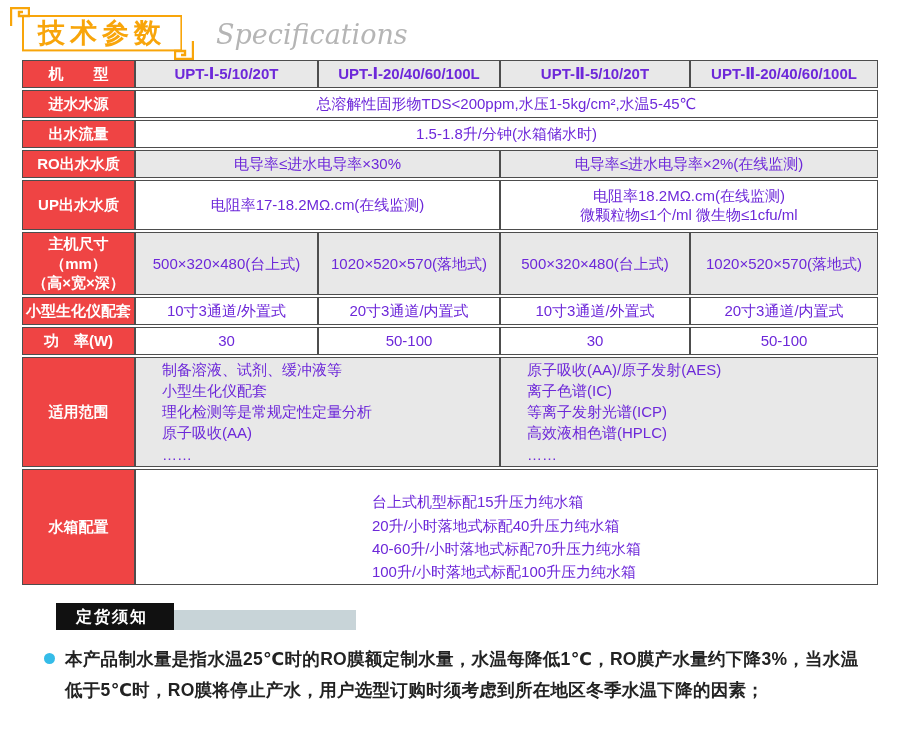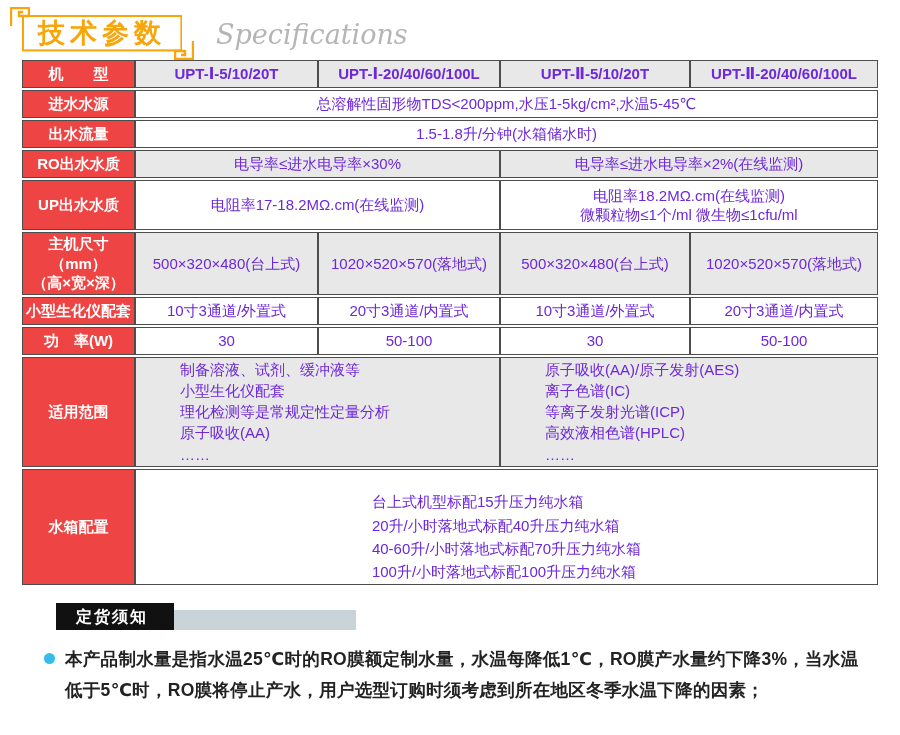--- a/index.html
+++ b/index.html
@@ -38,21 +38,21 @@
   }
   .specs td{background:#ffffff;color:#6d28d9;}
   tr.gray td{background:#e8e8e8;}
   tr.hdr td{font-weight:bold;}
   .h-std th,.h-std td{height:24px;}
   .h-up th,.h-up td{height:46px;}
   .h-dim th,.h-dim td{height:44px;}
   .h-dim th{font-size:13.5px;}
   .h-apply th,.h-apply td{height:92px;text-align:center;}
   .h-tank th,.h-tank td{height:102px;}
-  td.cell-left{text-align:left;padding-left:44px;line-height:1.42;}
+  td.cell-left{text-align:left;padding-left:26px;line-height:1.42;}
   td.cell-centerblock{text-align:center;}
   td.cell-centerblock span{
     display:inline-block;text-align:left;line-height:1.55;white-space:pre-line;
   }
   
   .order-heading{display:flex;align-items:flex-end;margin:16px 0 0 12px;height:27px;padding-left:44px;}
   .order-label{
     background:#111111;color:#ffffff;font-weight:bold;font-size:16px;
     letter-spacing:2px;padding:4px 26px 4px 20px;line-height:1.2;
   }

